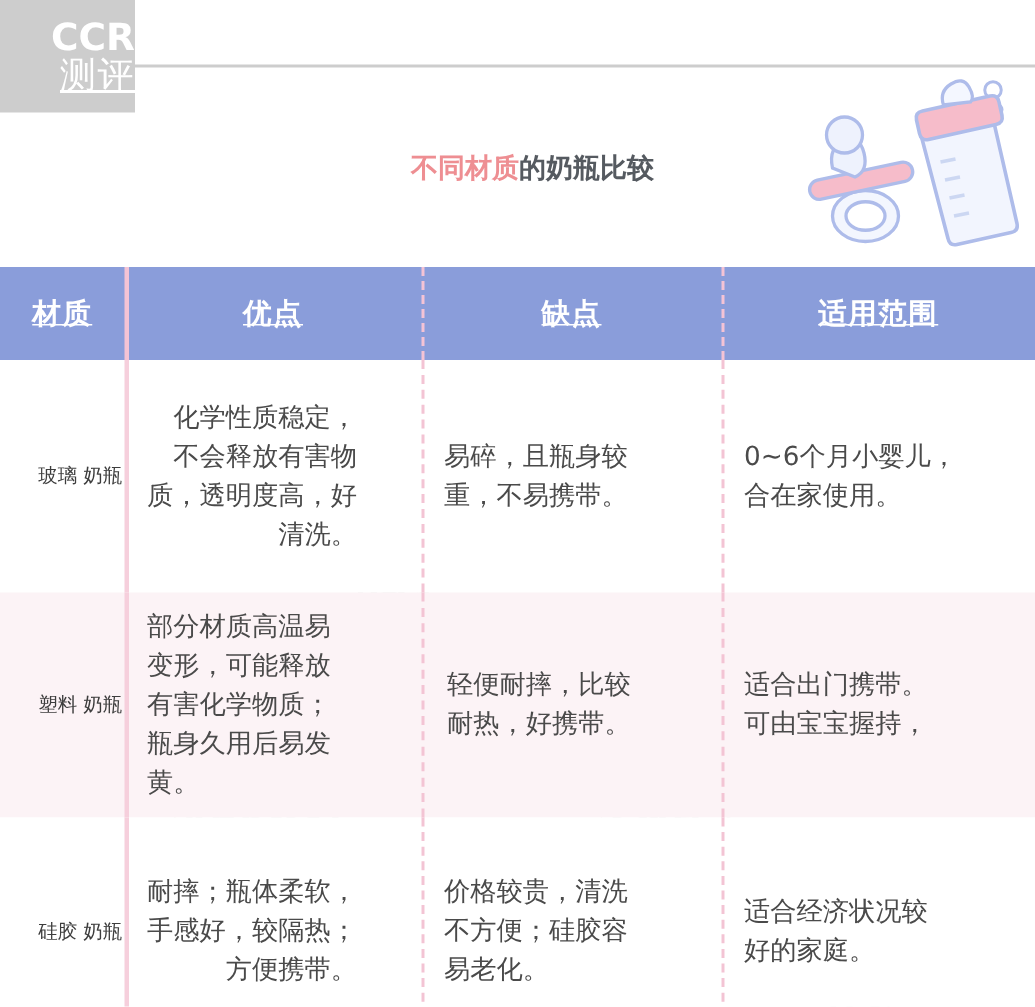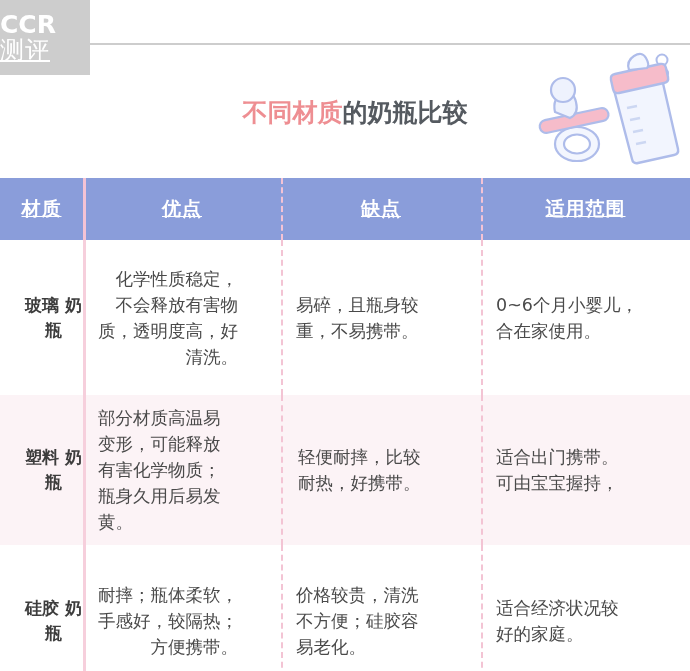--- a/index.html
+++ b/index.html
@@ -38,21 +38,21 @@
 
   
   .logo-box {
     position: absolute;
     left: 0; top: 0;
     width: 90px; height: 75px;
     background: #cdcdcd;
     z-index: 3;
     display: flex;
     flex-direction: column;
-    align-items: flex-start;
+    align-items: flex-end;
     justify-content: center;
   }
   .logo-ccr {
     font-family: "DejaVu Sans", sans-serif;
     font-weight: bold;
     font-size: 25px;
     line-height: 25px;
     color: #ffffff;
     letter-spacing: 0px;
   }
@@ -73,21 +73,21 @@
   }
 
   
   .title {
     position: absolute;
     left: 0; top: 98px;
     width: 690px;
     text-align: center;
     font-family: "DejaVu Sans", sans-serif;
     font-weight: bold;
-    font-size: 25px;
+    font-size: 18px;
     line-height: 30px;
     z-index: 4;
     padding-left: 20px;
     box-sizing: border-box;
   }
   .title-accent { color: #ee8e92; }
   .title-rest   { color: #555a60; }
 
   
   .art {
@@ -144,22 +144,22 @@
     align-items: center;
     box-sizing: border-box;
     font-family: "DejaVu Sans", sans-serif;
     color: #4a4a4a;
     font-size: 17.5px;
     line-height: 26px;
   }
   .cell-mat {
     justify-content: center;
     text-align: center;
-    font-weight: bold;
-    font-size: 17px;
+    font-weight: normal;
+    font-size: 13px;
     line-height: 25px;
     color: #3d3d3d;
     padding-left: 24px;
   }
   .cell-txt {
     padding-left: 15px;
     padding-right: 10px;
   }
   .cell-txt span { display: block; }
 

